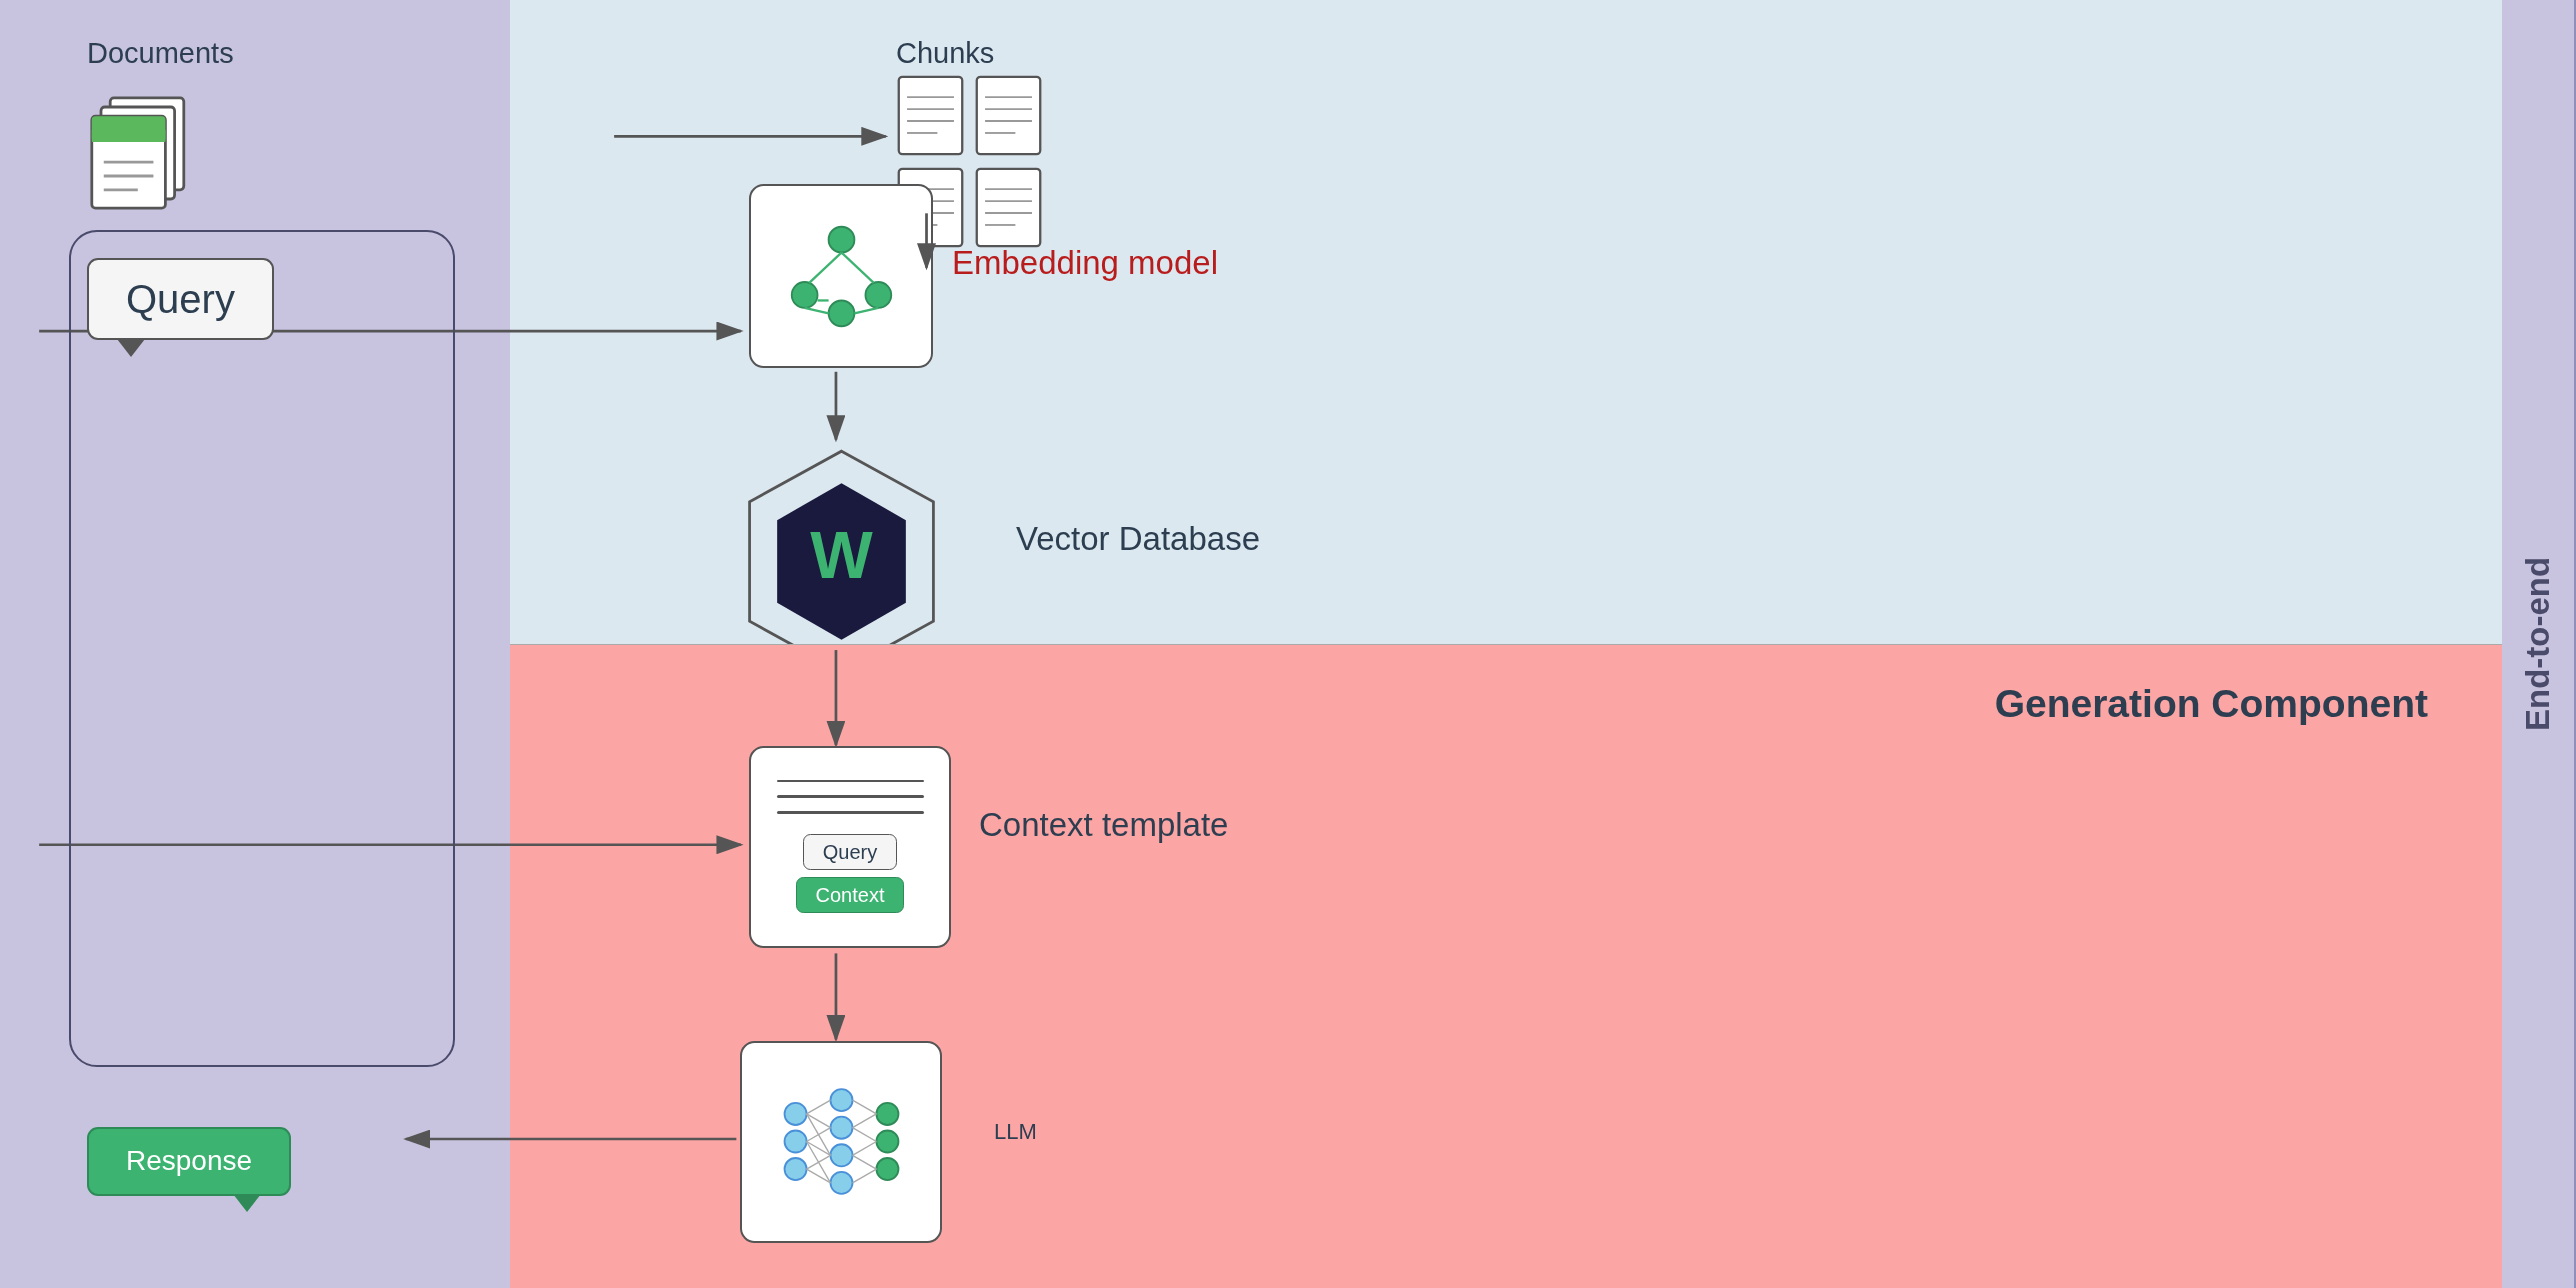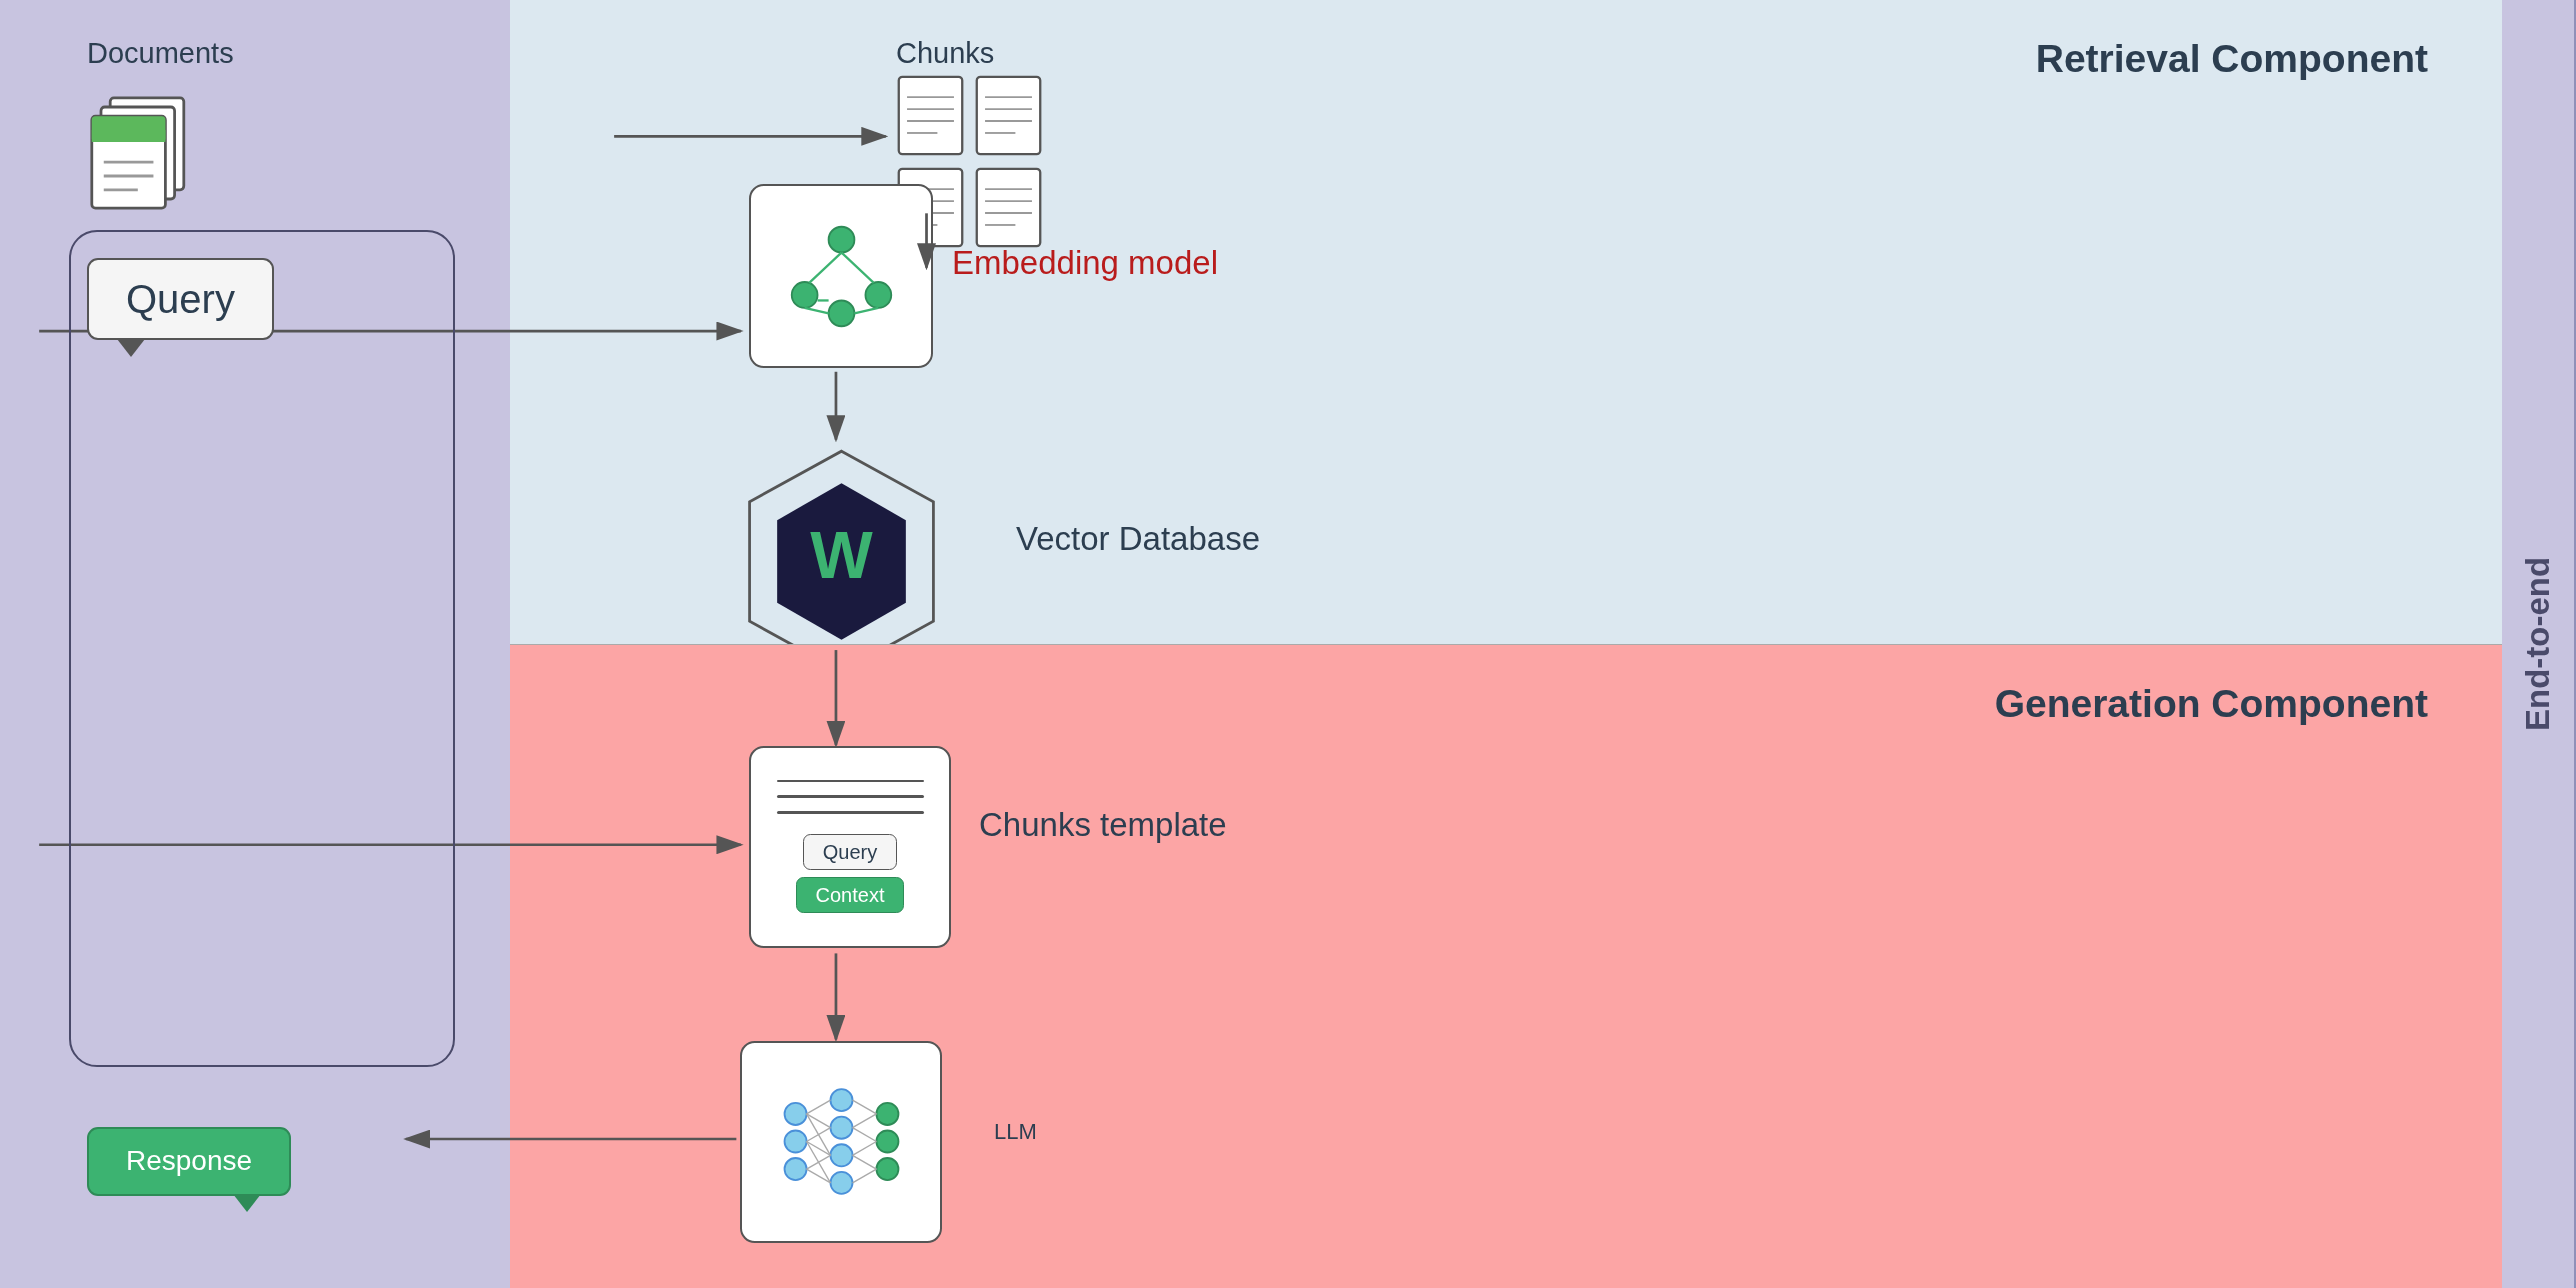--- a/index.html
+++ b/index.html
@@ -336,21 +336,20 @@
 
     <div class="response-box">
       <span>Response</span>
     </div>
 
   </div>
 
   <div class="center-right">
 
     <div class="retrieval-component">
-      <div class="component-label">Retrieval Component</div>
 
       <div class="chunks-section">
         <div class="chunks-label">Chunks</div>
         <div class="chunk-grid">
 
           <svg class="chunk-item" viewBox="0 0 75 90">
             <rect x="3" y="3" width="69" height="84" rx="4" fill="white" stroke="#555" stroke-width="2.5"></rect>
             <line x1="12" y1="25" x2="63" y2="25" stroke="#999" stroke-width="2"></line>
             <line x1="12" y1="38" x2="63" y2="38" stroke="#999" stroke-width="2"></line>
             <line x1="12" y1="51" x2="63" y2="51" stroke="#999" stroke-width="2"></line>
@@ -444,21 +443,21 @@
       <div class="component-label">Generation Component</div>
 
       <div class="prompt-template-box">
 
         <div style="width:147px;height:2.8px;background:#555;border-radius:1.8px;margin-bottom:5.5px;"></div>
         <div style="width:147px;height:2.8px;background:#555;border-radius:1.8px;margin-bottom:5.5px;"></div>
         <div style="width:147px;height:2.8px;background:#555;border-radius:1.8px;margin-bottom:13px;"></div>
         <div class="prompt-query-badge">Query</div>
         <div class="prompt-context-badge">Context</div>
       </div>
-      <div class="prompt-label">Chunks template</div>
+      <div class="prompt-label">Context template</div>
 
       <div class="llm-box">
         <svg width="147" height="147" viewBox="0 0 160 160">
 
           <circle cx="30" cy="50" r="12" fill="#87ceeb" stroke="#4a90d9" stroke-width="2"></circle>
           <circle cx="30" cy="80" r="12" fill="#87ceeb" stroke="#4a90d9" stroke-width="2"></circle>
           <circle cx="30" cy="110" r="12" fill="#87ceeb" stroke="#4a90d9" stroke-width="2"></circle>
 
           <circle cx="80" cy="35" r="12" fill="#87ceeb" stroke="#4a90d9" stroke-width="2"></circle>
           <circle cx="80" cy="65" r="12" fill="#87ceeb" stroke="#4a90d9" stroke-width="2"></circle>

